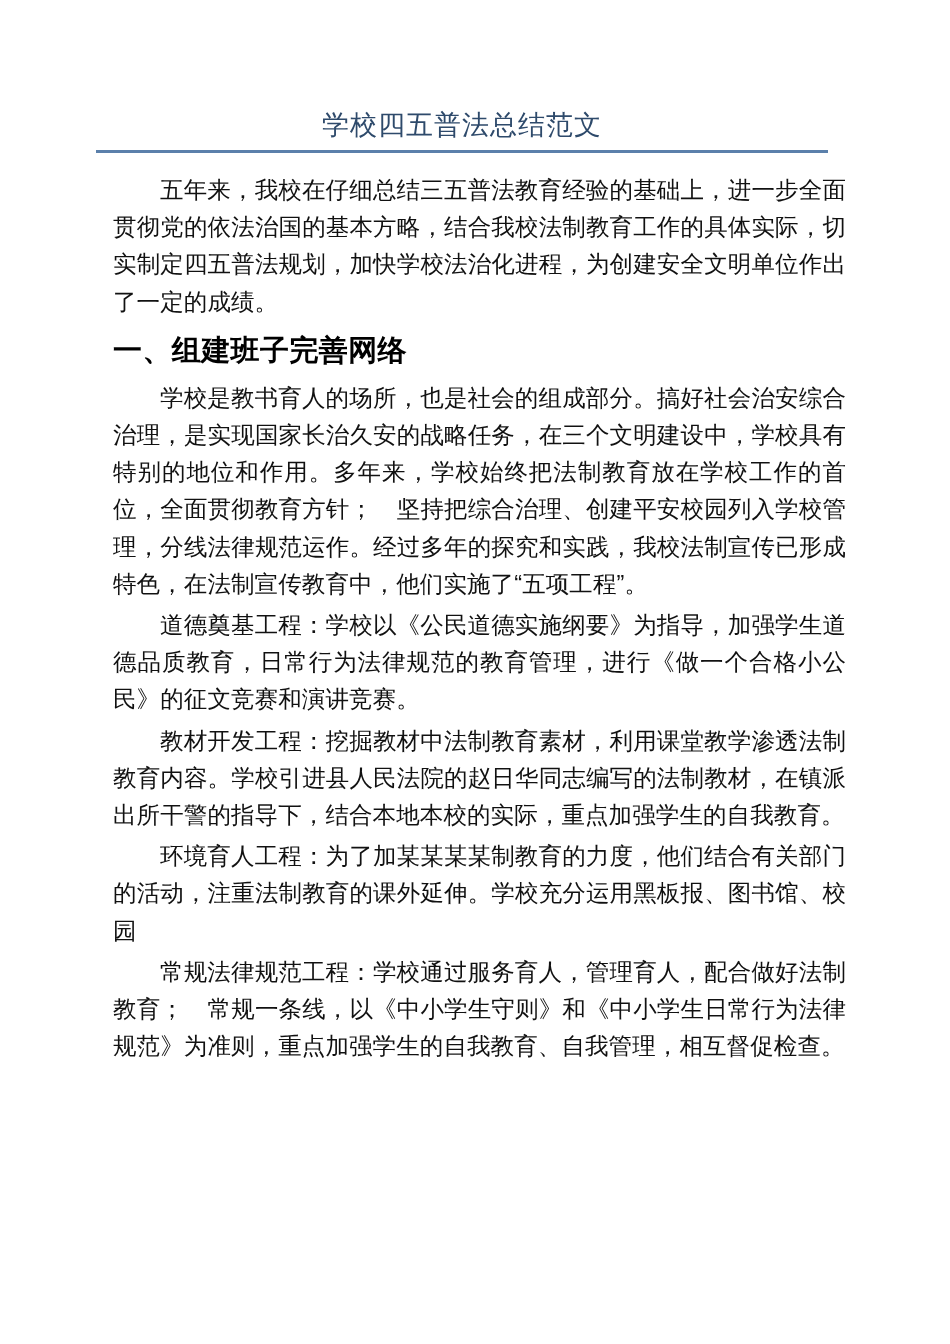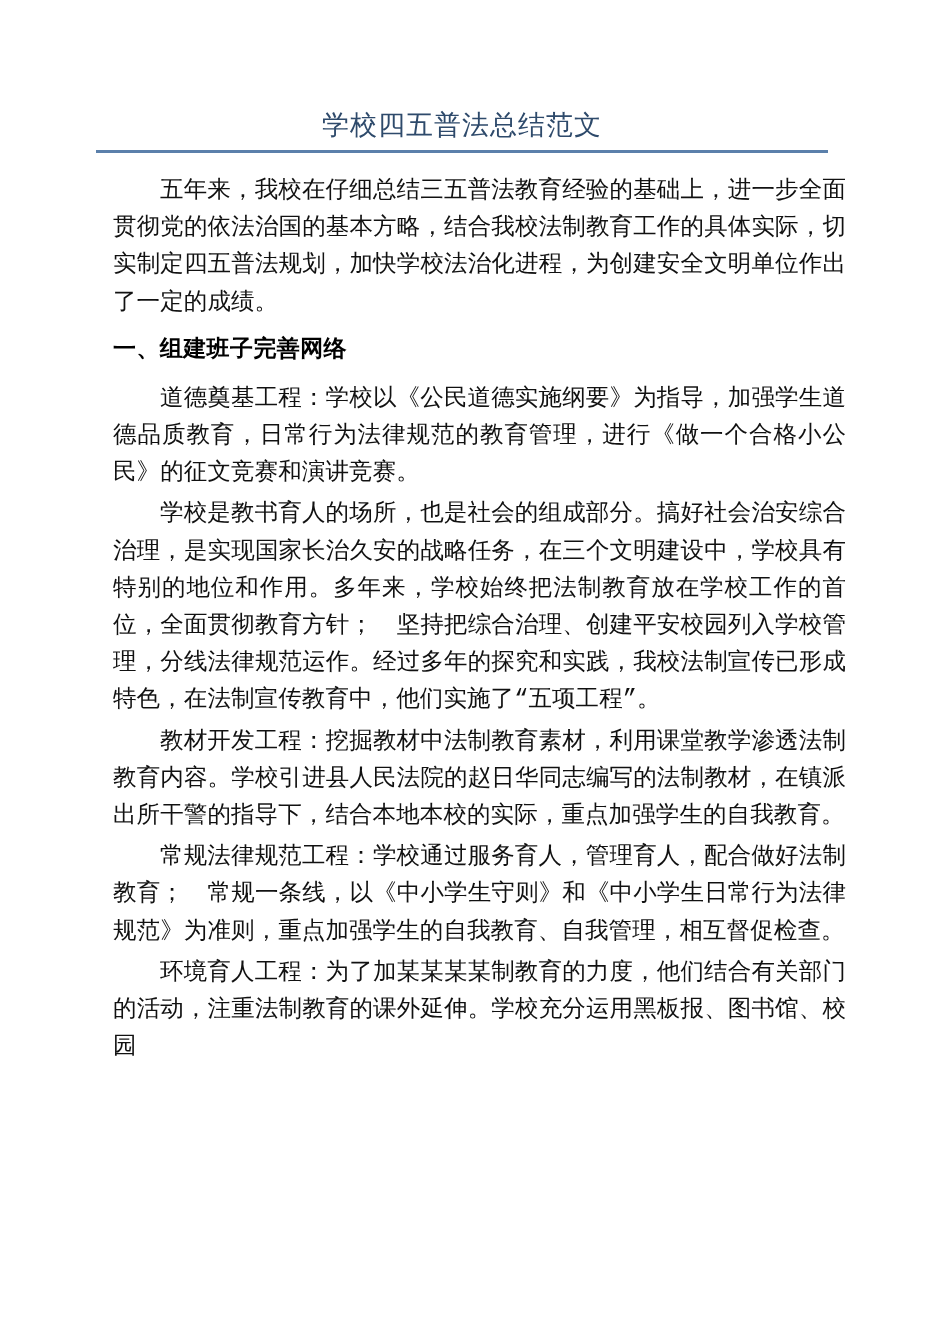--- a/index.html
+++ b/index.html
@@ -53,35 +53,35 @@
   
   .content {
     position: absolute;
     left: 113px;
     top: 172px;
     width: 733px;
   }
 
   p.para {
     margin: 0 0 4px 0;
-    font-family: Liberation Mono, monospace;
+    font-family: Liberation Sans, sans-serif;
     font-size: 23.5px;
     line-height: 37.2px;
     text-align: justify;
     text-justify: inter-ideograph;
     text-indent: 47px;
     color: #111111;
     letter-spacing: 0.1px;
     word-break: break-all;
   }
 
   h2.heading {
     margin: 11px 0 11px 0;
-    font-family: Liberation Mono, monospace;
-    font-size: 23px;
+    font-family: Liberation Serif, serif;
+    font-size: 29px;
     font-weight: 700;
     line-height: 37px;
     text-indent: 0;
     letter-spacing: 0.4px;
     color: #000000;
   }
 
   
   .clip-bottom {
     overflow: hidden;
@@ -97,25 +97,25 @@
     <div class="title-rule"></div>
   </div>
 
   <div class="content clip-bottom">
 
     <p class="para">五年来，我校在仔细总结三五普法教育经验的基础上，进一步全面贯彻党的依法治国的基本方略，结合我校法制教育工作的具体实际，切实制定四五普法规划，加快学校法治化进程，为创建安全文明单位作出了一定的成绩。</p>
 
     <h2 class="heading">一、组建班子完善网络</h2>
 
 
+    <p class="para">学校是教书育人的场所，也是社会的组成部分。搞好社会治安综合治理，是实现国家长治久安的战略任务，在三个文明建设中，学校具有特别的地位和作用。多年来，学校始终把法制教育放在学校工作的首位，全面贯彻教育方针；　坚持把综合治理、创建平安校园列入学校管理，分线法律规范运作。经过多年的探究和实践，我校法制宣传已形成特色，在法制宣传教育中，他们实施了“五项工程”。</p>
+
     <p class="para">道德奠基工程：学校以《公民道德实施纲要》为指导，加强学生道德品质教育，日常行为法律规范的教育管理，进行《做一个合格小公民》的征文竞赛和演讲竞赛。</p>
-
-    <p class="para">学校是教书育人的场所，也是社会的组成部分。搞好社会治安综合治理，是实现国家长治久安的战略任务，在三个文明建设中，学校具有特别的地位和作用。多年来，学校始终把法制教育放在学校工作的首位，全面贯彻教育方针；　坚持把综合治理、创建平安校园列入学校管理，分线法律规范运作。经过多年的探究和实践，我校法制宣传已形成特色，在法制宣传教育中，他们实施了“五项工程”。</p>
 
     <p class="para">教材开发工程：挖掘教材中法制教育素材，利用课堂教学渗透法制教育内容。学校引进县人民法院的赵日华同志编写的法制教材，在镇派出所干警的指导下，结合本地本校的实际，重点加强学生的自我教育。</p>
 
+    <p class="para">环境育人工程：为了加某某某某制教育的力度，他们结合有关部门的活动，注重法制教育的课外延伸。学校充分运用黑板报、图书馆、校园</p>
+
     <p class="para">常规法律规范工程：学校通过服务育人，管理育人，配合做好法制教育；　常规一条线，以《中小学生守则》和《中小学生日常行为法律规范》为准则，重点加强学生的自我教育、自我管理，相互督促检查。</p>
-
-    <p class="para">环境育人工程：为了加某某某某制教育的力度，他们结合有关部门的活动，注重法制教育的课外延伸。学校充分运用黑板报、图书馆、校园</p>
 
   </div>
 
 </div>
 
 </body></html>

